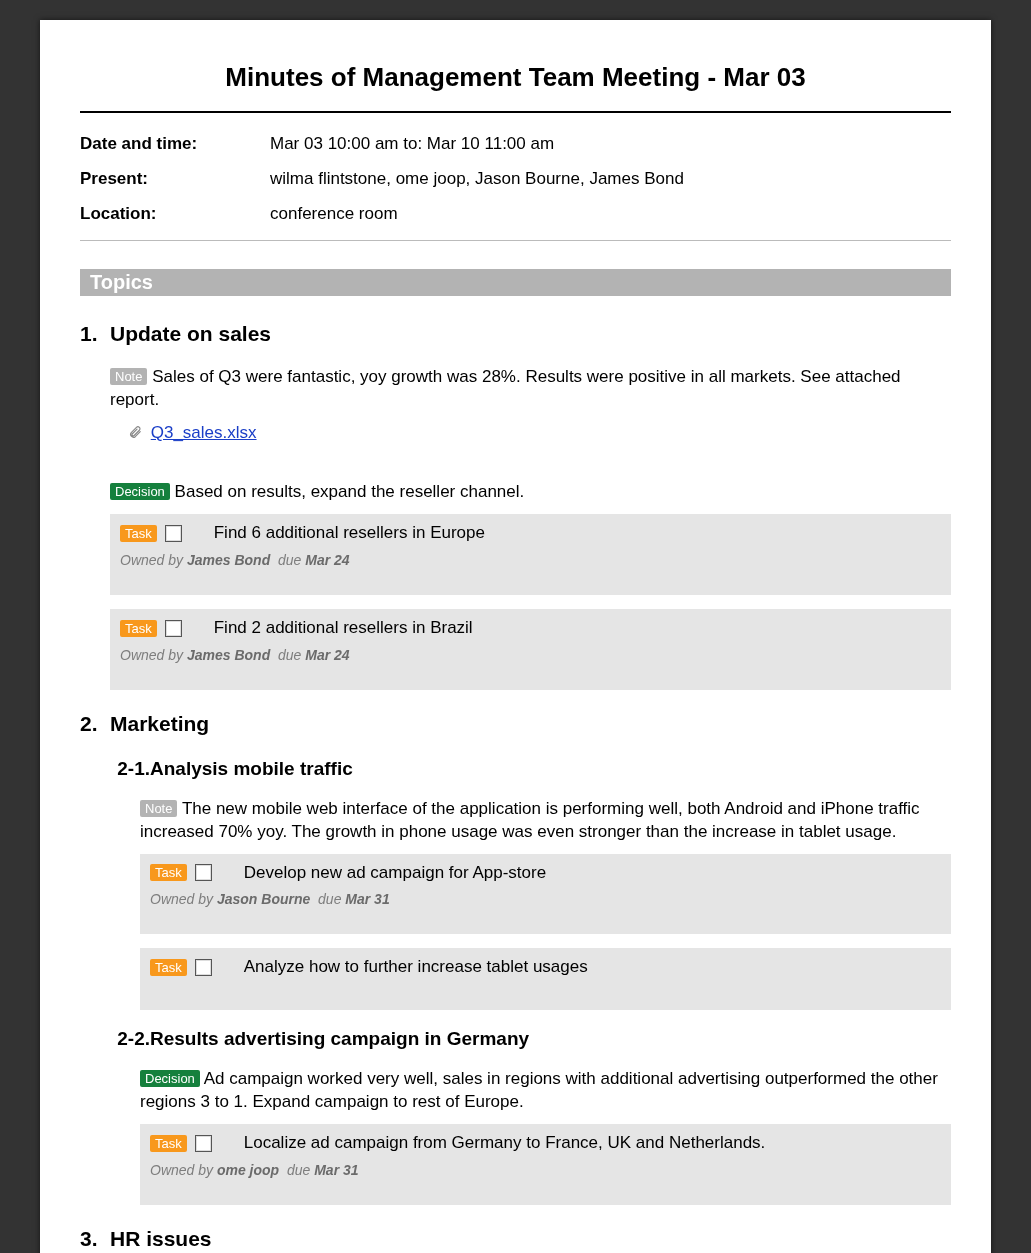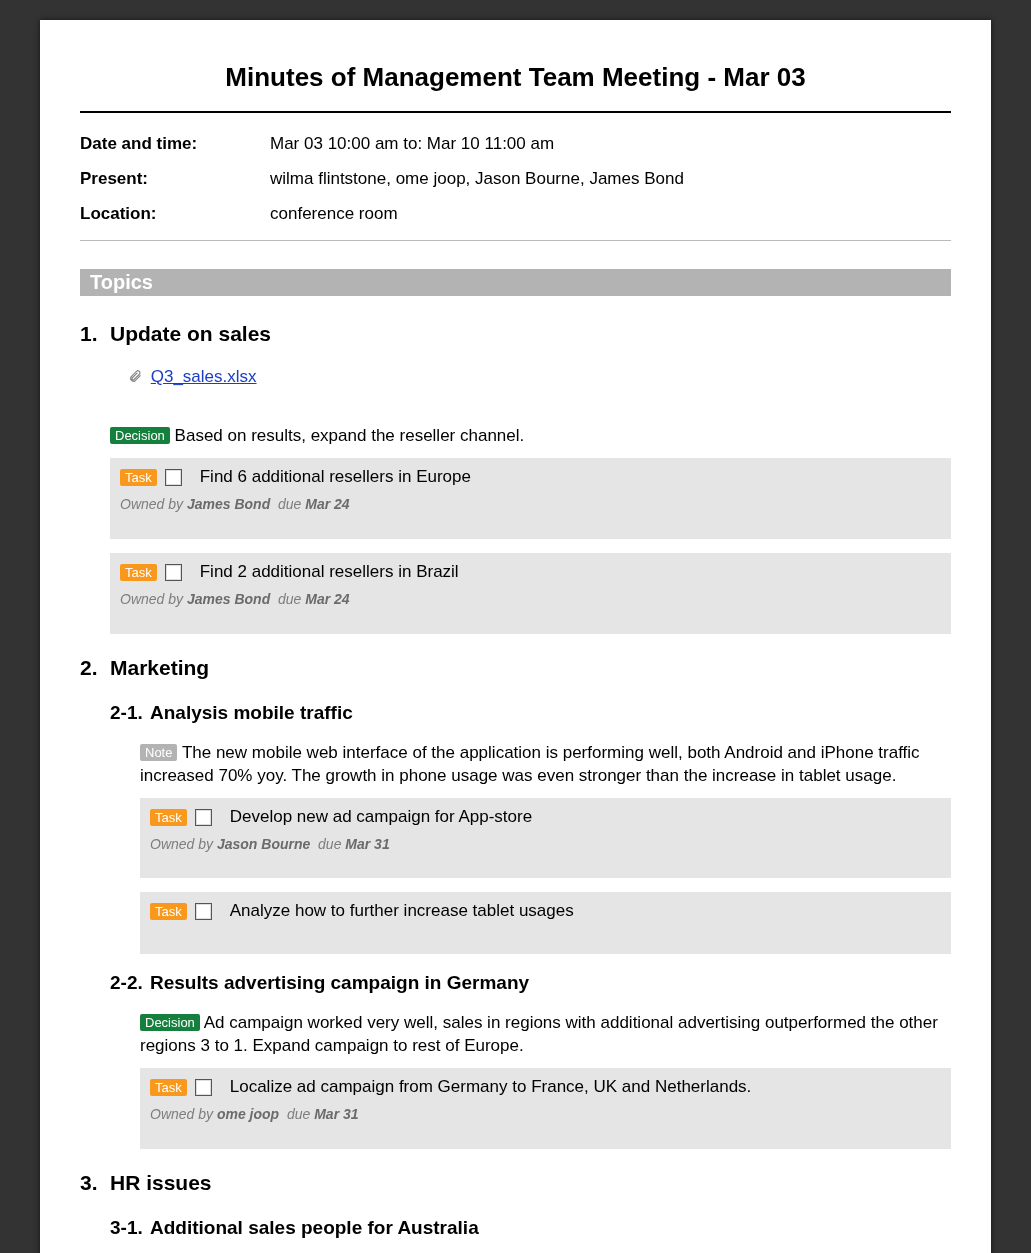--- a/index.html
+++ b/index.html
@@ -65,20 +65,21 @@
     width: 30px;
   }
   .h2 {
     font-weight: bold;
     font-size: 19px;
     margin: 16px 0 16px 30px;
   }
   .h2 .num {
     display: inline-block;
     width: 40px;
+    text-align: right;
   }
   .topic-body {
     margin-left: 30px;
   }
   .subtopic-body {
     margin-left: 60px;
   }
   .note-line, .decision-line {
     margin: 6px 0 10px 0;
   }
@@ -122,21 +123,21 @@
   .task-check {
     width: 15px;
     height: 15px;
     border: 1px solid #555;
     background: #fff;
     display: inline-block;
     cursor: pointer;
     box-shadow: inset 0 0 0 1px #ddd;
   }
   .task-title {
-    margin-left: 10px;
+    margin-left: 24px;
     font-size: 17px;
     text-align: right;
   }
   .task-meta {
     font-size: 14px;
     font-style: italic;
     color: #7d7d7d;
   }
   .task-meta .strong { font-weight: bold; color: #6b6b6b; }
 </style>
@@ -161,20 +162,24 @@
     <div class="meta-value">conference room</div>
   </div>
   <hr class="hr-thin">
 
   <div class="section-bar">Topics</div>
 
   <div class="h1">
     <span class="num">1.</span><span>Update on sales</span>
   </div>
   <div class="topic-body">
+    <div class="note-line">
+      <span class="tag tag-note">Note</span>
+      <span>Sales of Q3 were fantastic, yoy growth was 28%. Results were positive in all markets. See attached report.</span>
+    </div>
     <div class="attach-row">
       <span class="paperclip-icon">
         <svg viewBox="0 0 24 24" fill="none" stroke="#888" stroke-width="2" stroke-linecap="round" stroke-linejoin="round">
             <path d="M21 11.5l-8.5 8.5a5 5 0 0 1-7-7l9-9a3.5 3.5 0 0 1 5 5l-9 9a2 2 0 0 1-3-3l8-8"></path>
           </svg>
       </span>
       <a class="attach-link">Q3_sales.xlsx</a>
     </div>
     <div class="decision-line">
       <span class="tag tag-decision">Decision</span>

